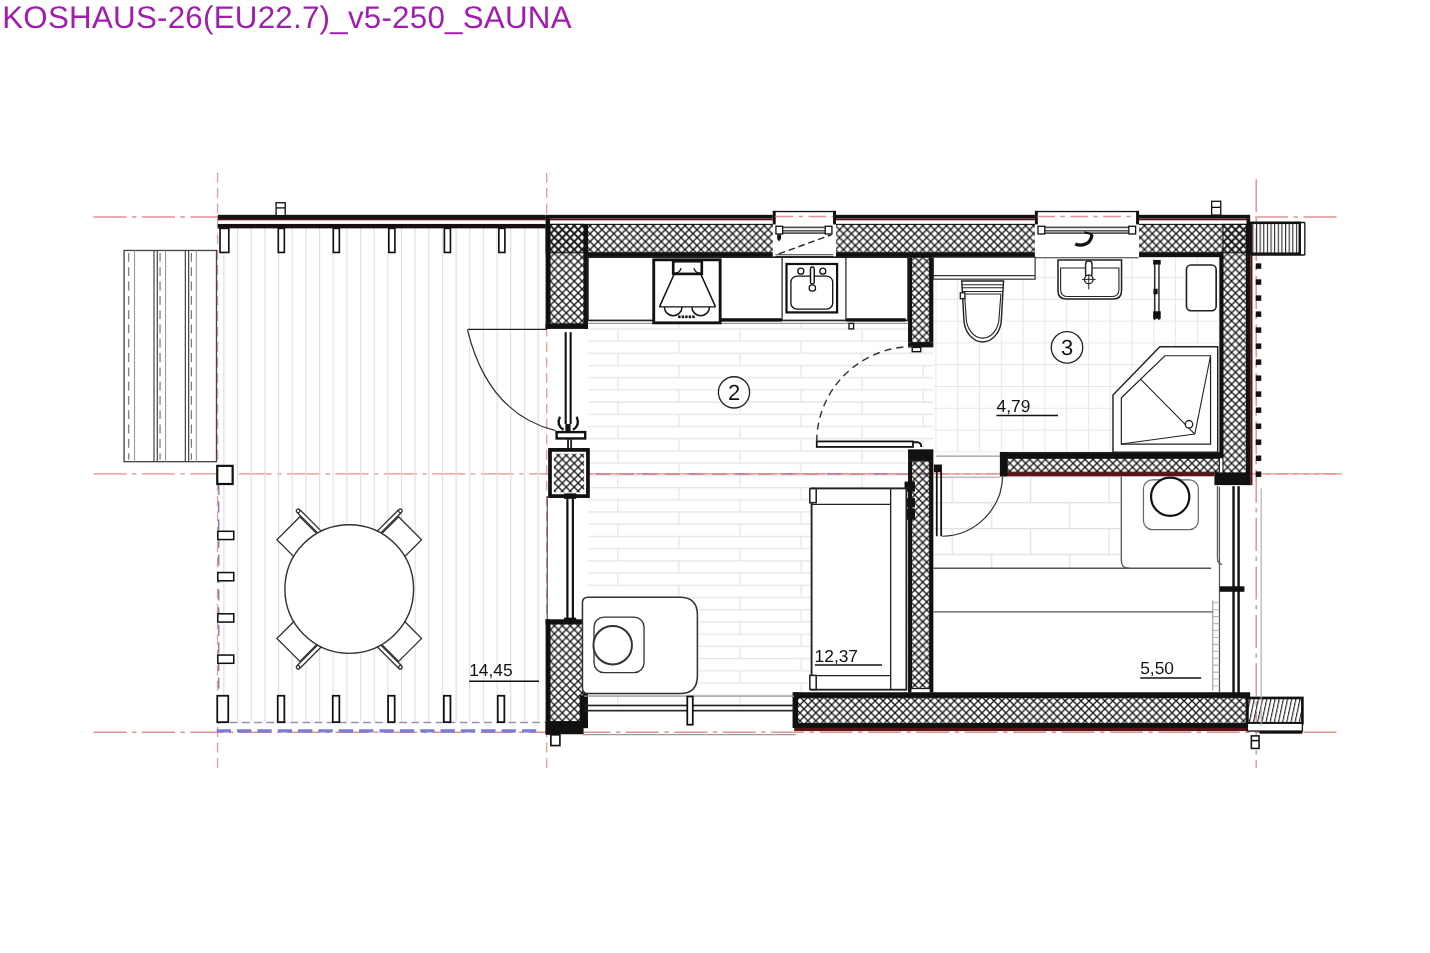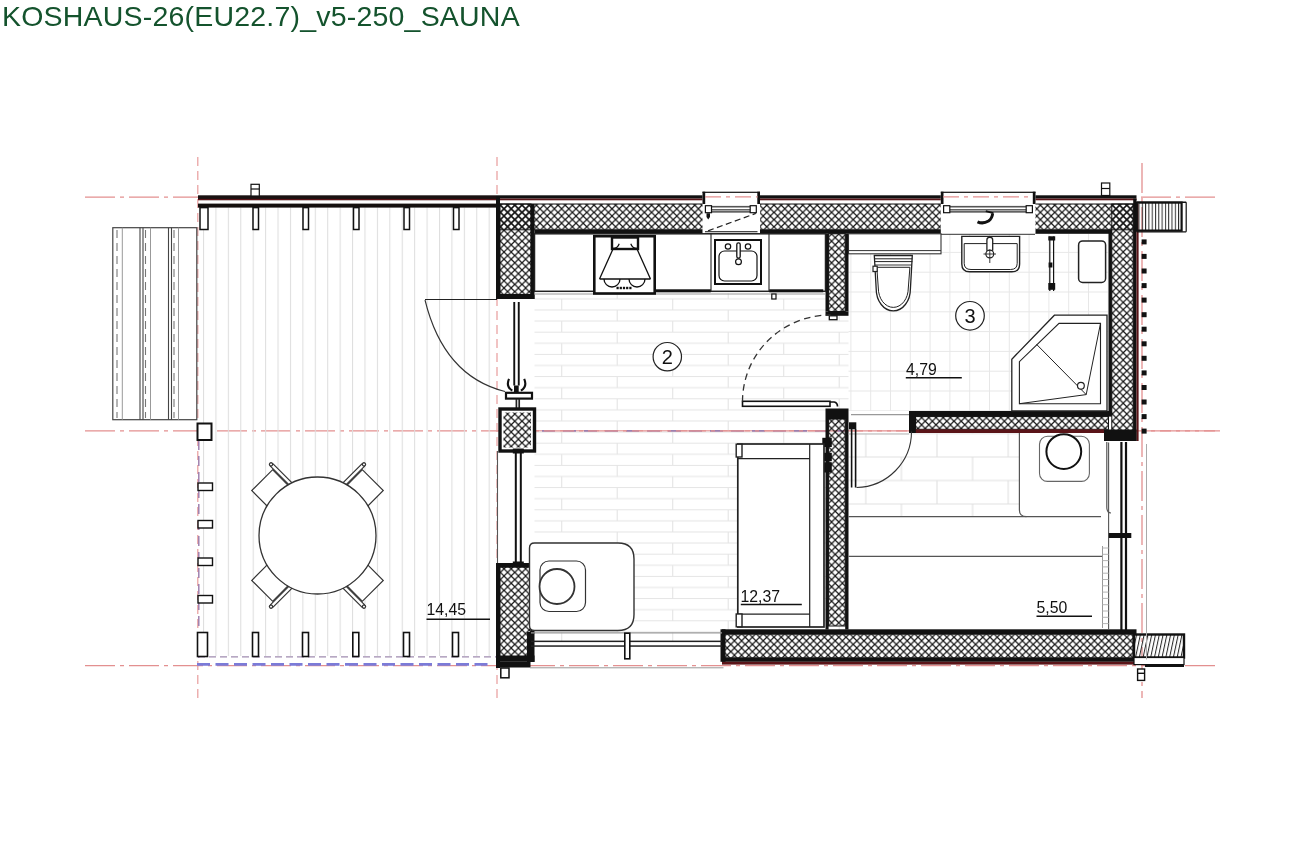--- a/index.html
+++ b/index.html
@@ -1,16 +1,16 @@
 <!DOCTYPE html>
 <html><head>
 <meta charset="utf-8">
 <style>
 html,body{margin:0;padding:0;background:#fff;width:1300px;height:866px;overflow:hidden}
-.title{position:absolute;left:2px;top:0px;font-family:"Liberation Sans",sans-serif;font-size:28.5px;letter-spacing:-0.1px;color:#14532d;letter-spacing:0.2px;white-space:nowrap}
+.title{position:absolute;left:2px;top:0px;font-family:"Liberation Sans",sans-serif;font-size:28.5px;letter-spacing:-0.1px;color:#a21caf;letter-spacing:0.2px;white-space:nowrap}
 svg{position:absolute;left:0;top:0}
 .dim{font-family:"Liberation Sans",sans-serif;font-size:15.8px;fill:#111}
 .rm{font-family:"Liberation Sans",sans-serif;font-size:20px;fill:#111}
 </style>
 </head>
 <body>
 
 <div class="title">KOSHAUS-26(EU22.7)_v5-250_SAUNA</div>
 <svg width="1300" height="866" viewBox="0 0 1300 866">
 <defs>

